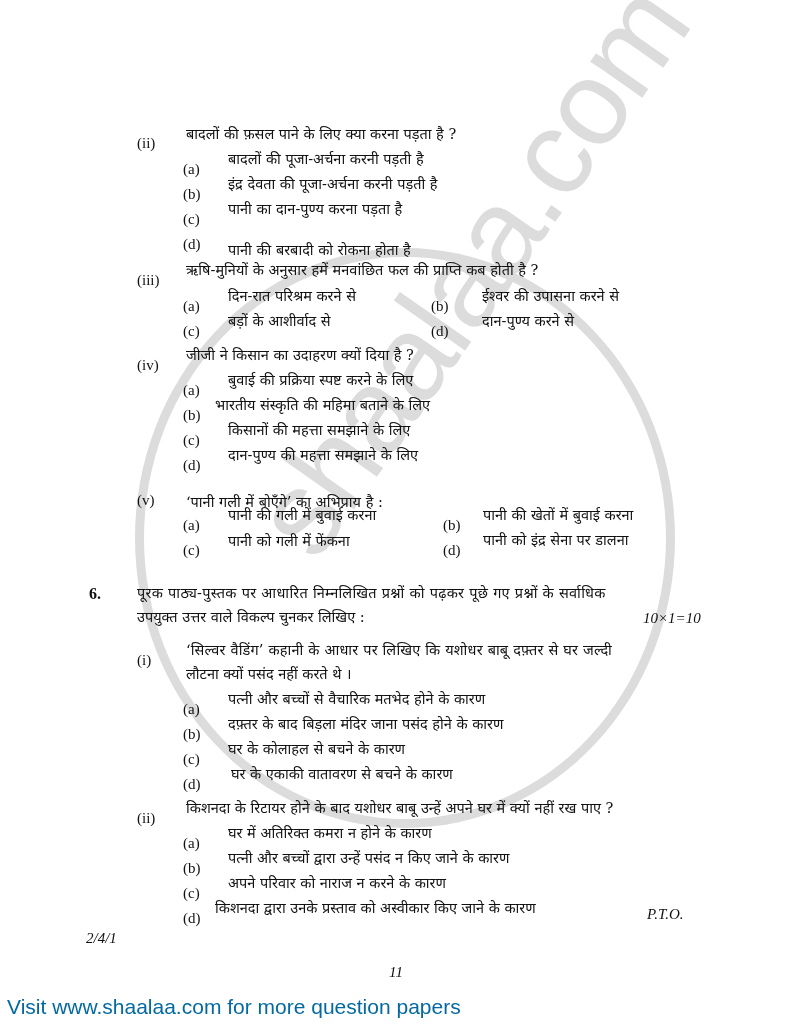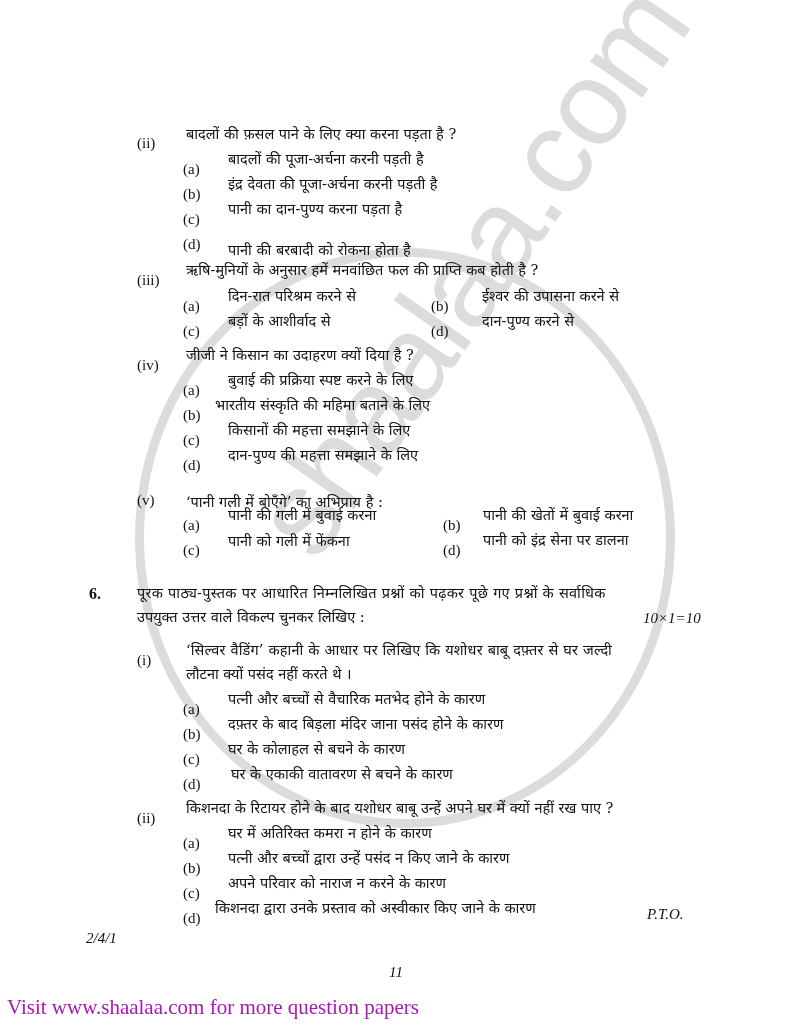--- a/index.html
+++ b/index.html
@@ -10,21 +10,21 @@
                border:9px solid #dcdcdc; border-radius:50%; box-sizing:border-box; z-index:0; }
   .wm-text { position:absolute; left:225px; top:500px; font-family:"Liberation Sans",sans-serif;
              font-size:120px; color:#dcdcdc; transform:rotate(-55deg); transform-origin:left top;
              white-space:nowrap; z-index:0; letter-spacing:-2px; }
   .content { position:relative; z-index:1; }
   .line { position:absolute; font-size:14.5px; line-height:18px; white-space:nowrap; }
   .num { font-family:Liberation Serif, serif; font-size:15px;margin-top:9px; }
   .qnum { font-weight:bold; font-family:"Liberation Serif",serif; font-size:16px; }
   .marks { font-style:italic; font-family:"Liberation Serif",serif; font-size:15px; }
   .footer { position:absolute; font-family:Liberation Serif, serif; font-style:italic; font-size:15px; }
-  .visit { position:absolute; left:7px; top:995px; font-family:Liberation Serif, serif; font-size:21px; color:#a21caf; }
+  .visit { position:absolute; left:7px; top:995px; font-family:Liberation Sans, sans-serif; font-size:21px; color:#0369a1; }
 </style>
 </head>
 <body>
 
 <div class="page">
   <div class="wm-circle"></div>
   <div class="wm-text">shaalaa.com</div>
 
   <div class="content">
 

